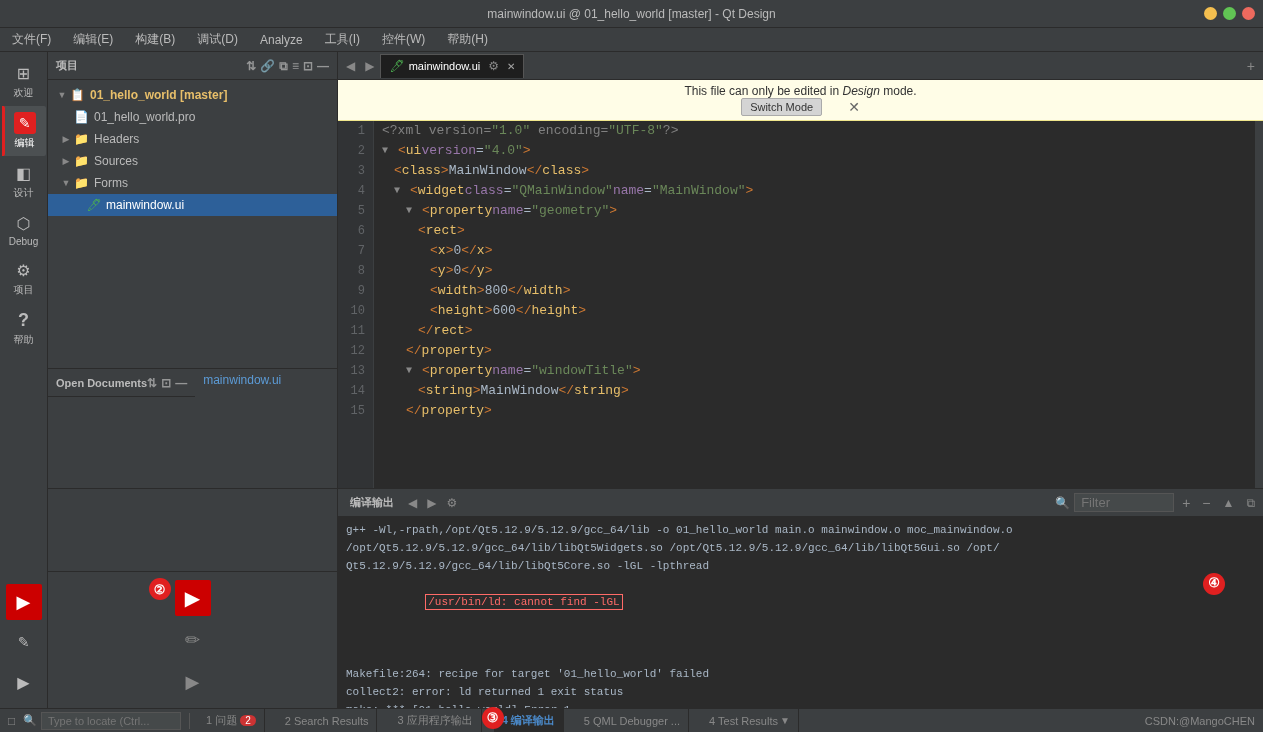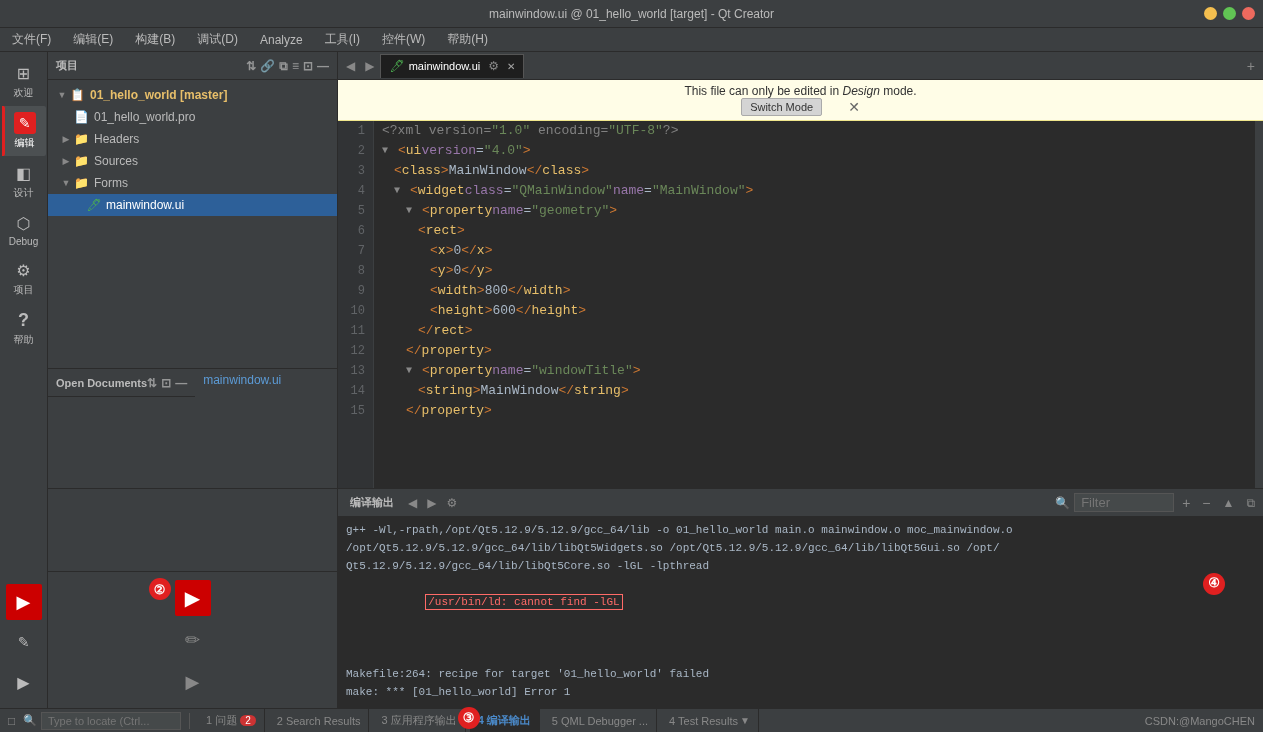--- a/index.html
+++ b/index.html
@@ -347,21 +347,21 @@
       border-top: 1px solid #2b2b2b;
       display: flex;
       align-items: center;
       padding: 0 8px;
       font-size: 11px;
       color: #888;
       gap: 4px;
     }
     .status-tabs {
       display: flex;
-      gap: 4px;
+      gap: 12px;
       flex: 1;
       align-items: center;
     }
     .status-tab {
       padding: 0 8px;
       cursor: pointer;
       height: 24px;
       display: flex;
       align-items: center;
       color: #888;
@@ -421,21 +421,21 @@
     .indent1 { padding-left: 12px; }
     .indent2 { padding-left: 24px; }
     .indent3 { padding-left: 36px; }
     .indent4 { padding-left: 48px; }
     .divider { width: 1px; height: 16px; background: #555; margin: 0 4px; }
   </style>
 </head>
 <body>
 
 <div class="title-bar">
-  <span>mainwindow.ui @ 01_hello_world [target] - Qt Creator</span>
+  <span>mainwindow.ui @ 01_hello_world [master] - Qt Design</span>
   <div class="window-controls">
     <span class="window-btn btn-min"></span>
     <span class="window-btn btn-max"></span>
     <span class="window-btn btn-close"></span>
   </div>
 </div>
 
 <div class="menu-bar">
   <span class="menu-item">文件(F)</span>
   <span class="menu-item">编辑(E)</span>
@@ -703,20 +703,21 @@
         <div class="output-area">
           <div class="output-line">g++ -Wl,-rpath,/opt/Qt5.12.9/5.12.9/gcc_64/lib -o 01_hello_world main.o mainwindow.o moc_mainwindow.o</div>
           <div class="output-line">/opt/Qt5.12.9/5.12.9/gcc_64/lib/libQt5Widgets.so /opt/Qt5.12.9/5.12.9/gcc_64/lib/libQt5Gui.so /opt/</div>
           <div class="output-line">Qt5.12.9/5.12.9/gcc_64/lib/libQt5Core.so -lGL -lpthread</div>
           <div class="output-line" style="position:relative;">
             <span style="border:1px solid #ff6b68;color:#ff6b68;padding:1px 2px;">/usr/bin/ld: cannot find -lGL</span>
             
             <span style="position:absolute;right:30px;top:-2px;width:22px;height:22px;border-radius:50%;background:#e02020;color:white;font-weight:bold;font-size:13px;display:inline-flex;align-items:center;justify-content:center;">④</span>
           </div>
           <div class="output-line">Makefile:264: recipe for target '01_hello_world' failed</div>
+          <div class="output-line">collect2: error: ld returned 1 exit status</div>
           <div class="output-line">make: *** [01_hello_world] Error 1</div>
 
         </div>
       </div>
     </div>
   </div>
 </div>
 
 <div class="status-bar">
   <span style="color:#888;font-size:12px;margin-right:4px;">□</span>

